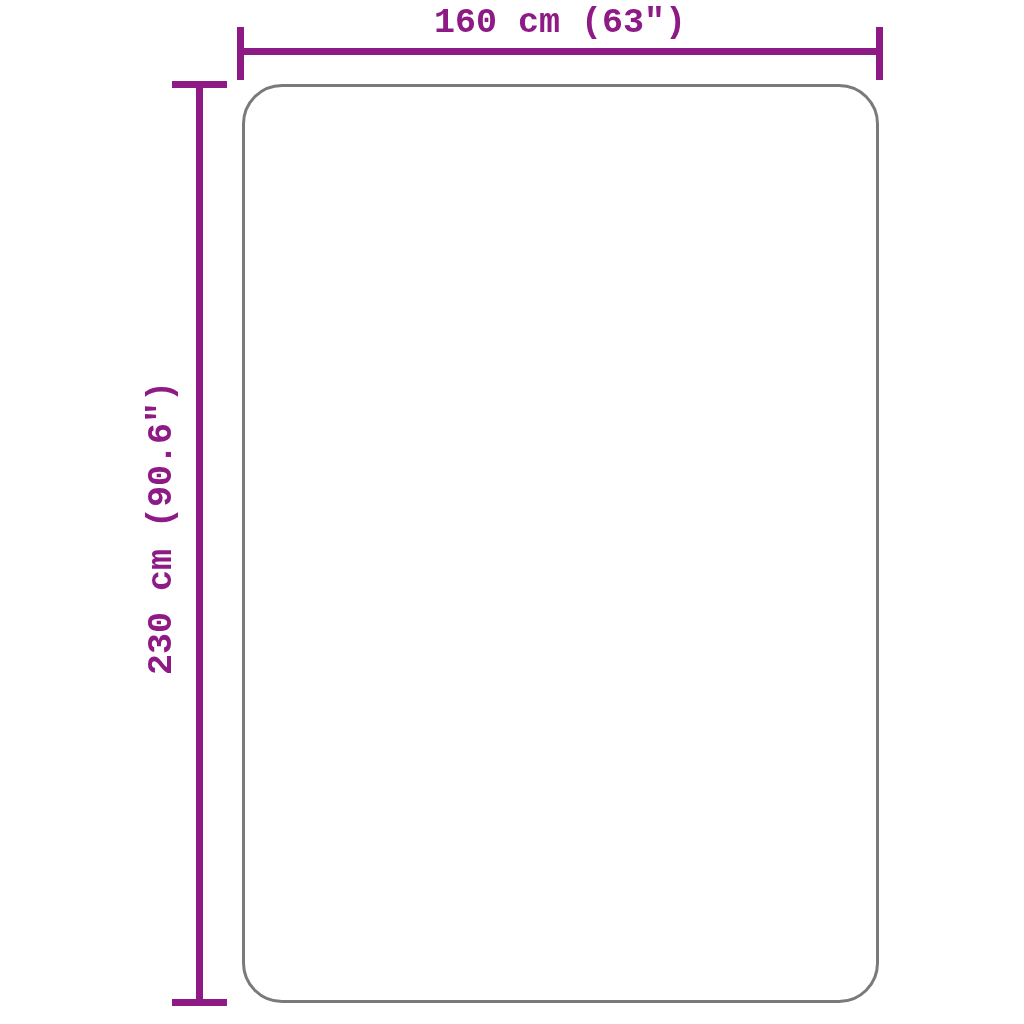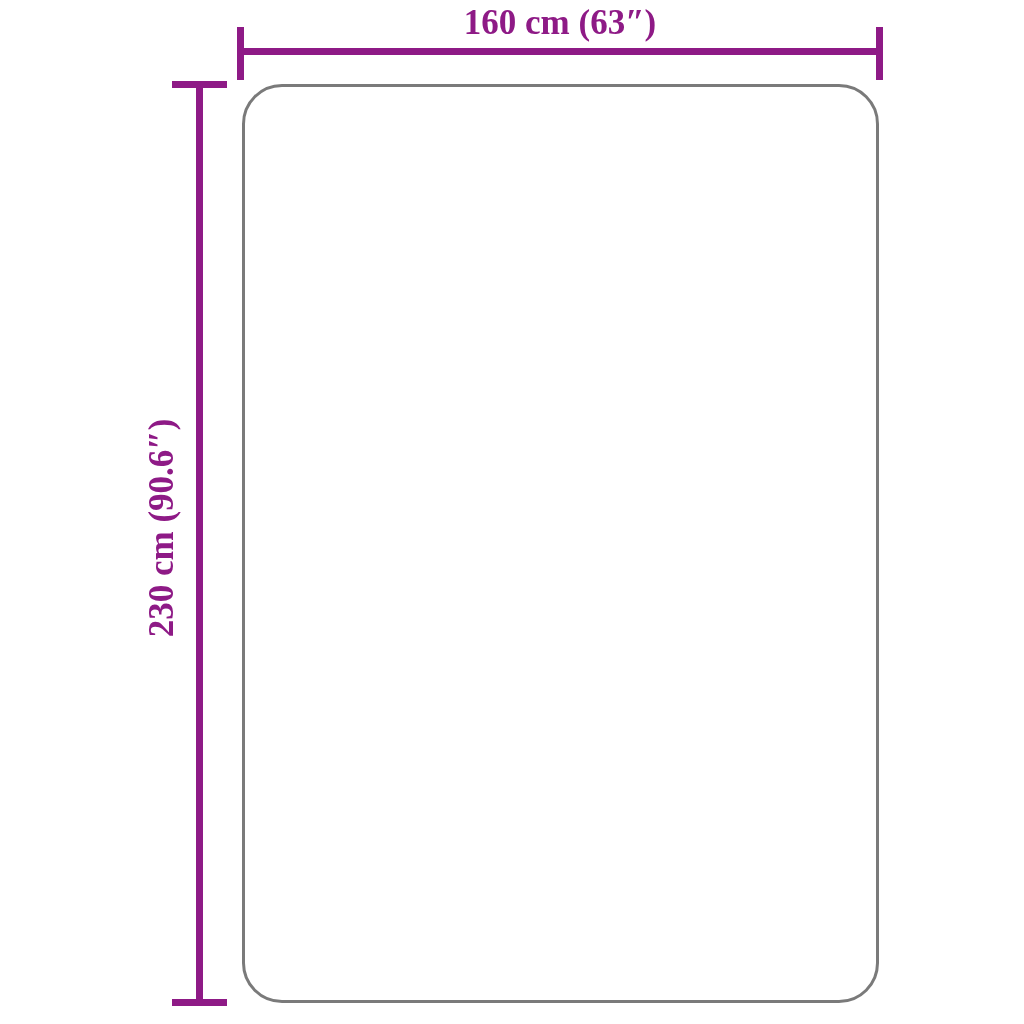--- a/index.html
+++ b/index.html
@@ -6,21 +6,21 @@
     margin: 0;
     padding: 0;
     background: var(--color-background, #ffffff);
   }
   .canvas {
     position: relative;
     width: 1024px;
     height: 1024px;
     background: var(--color-background, #ffffff);
     overflow: hidden;
-    font-family: Liberation Serif, serif;
+    font-family: Liberation Mono, monospace;
   }
   
   .rug {
     position: absolute;
     left: 242px;
     top: 84px;
     width: 637px;
     height: 919px;
     box-sizing: border-box;
     border: 3px solid var(--color-product_outline, #7a7a7a);

